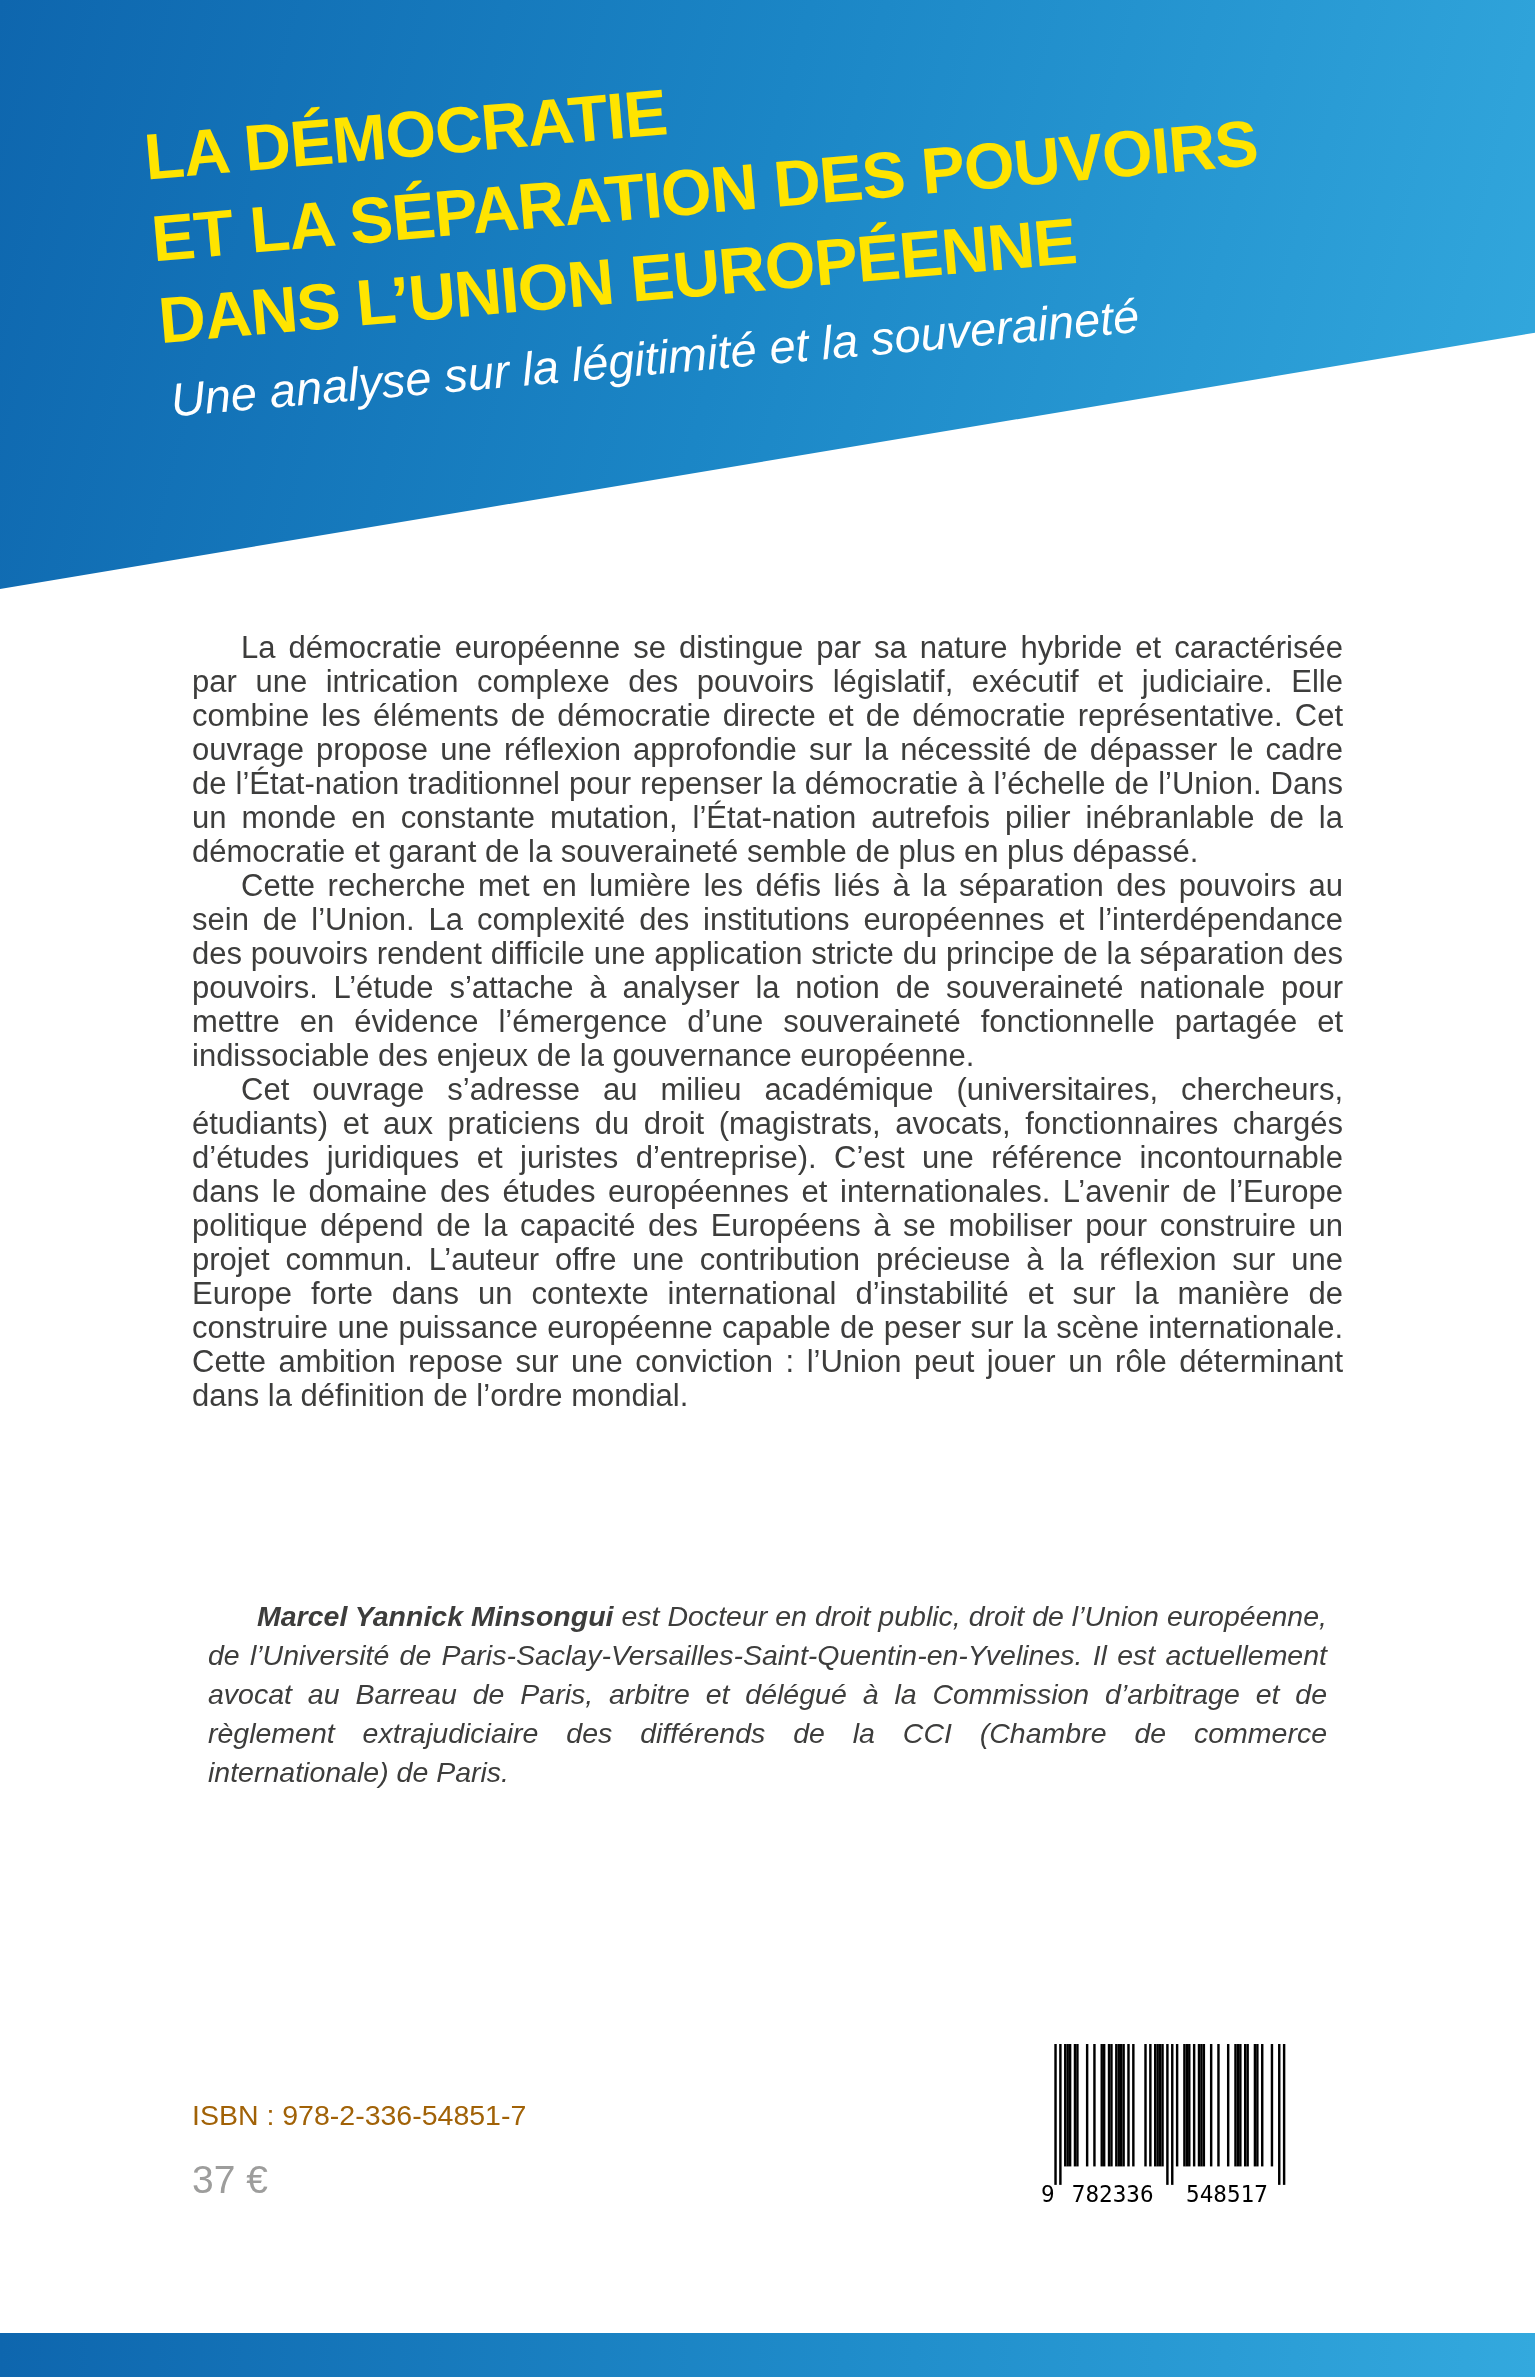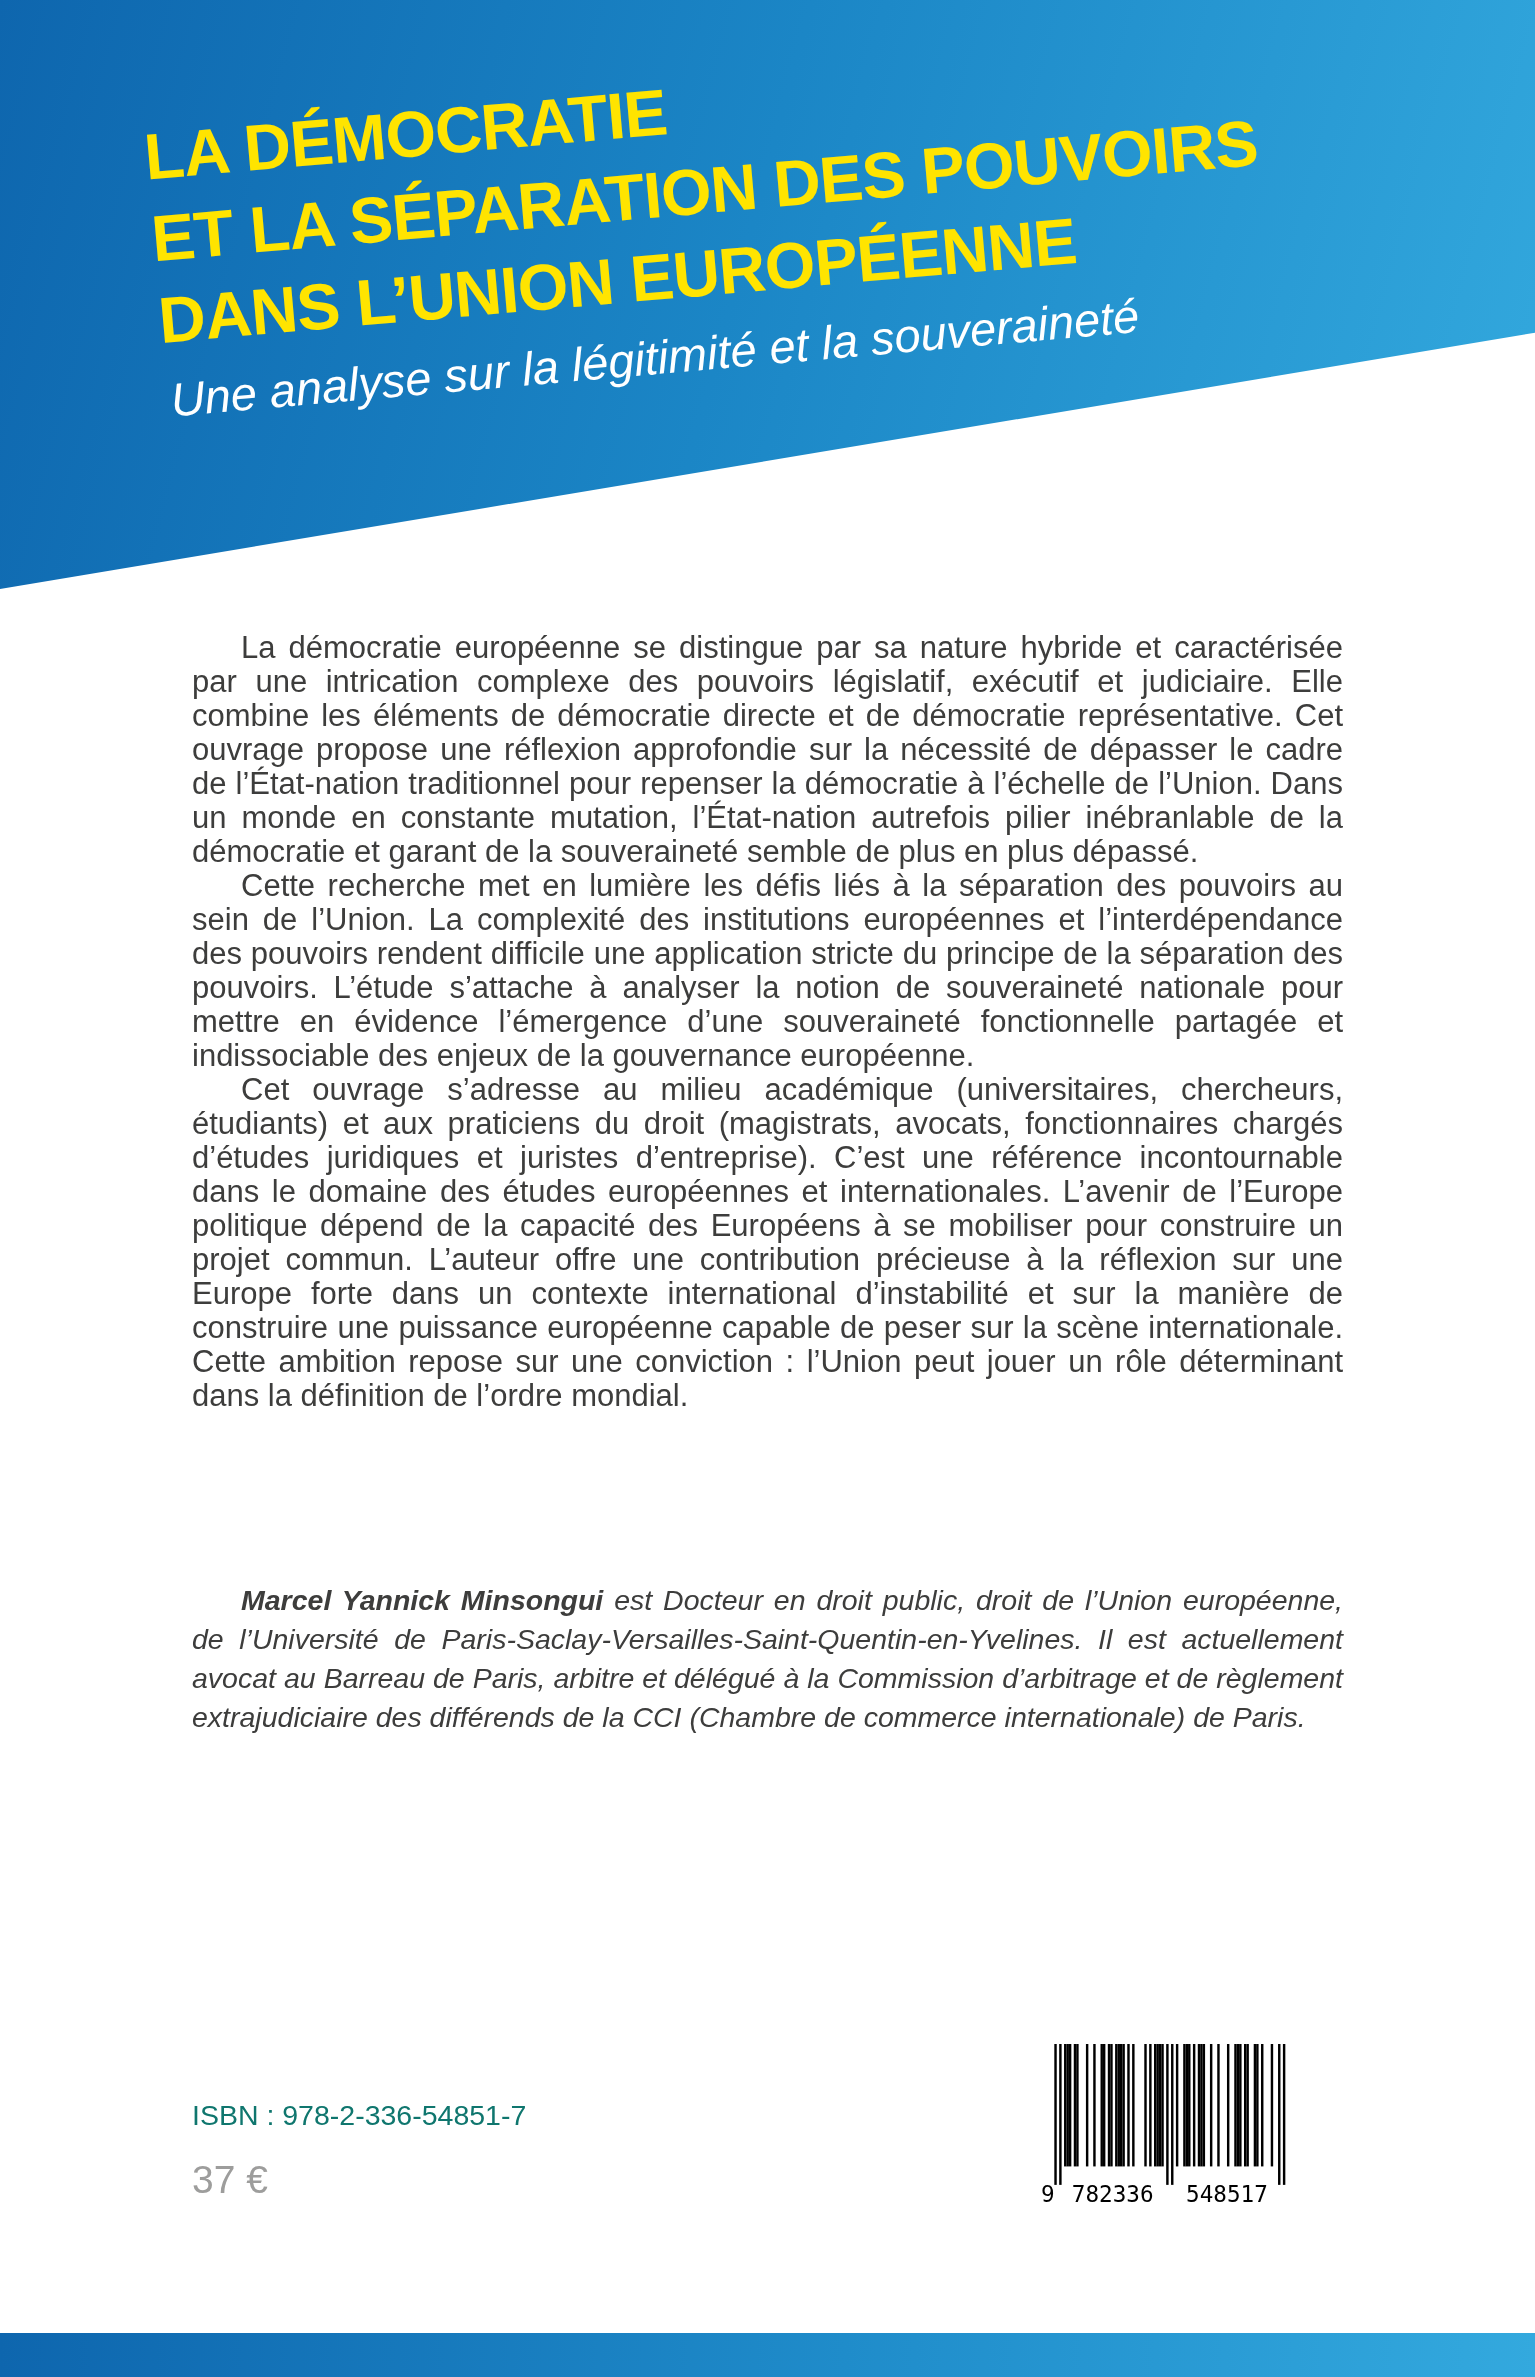--- a/index.html
+++ b/index.html
@@ -65,30 +65,30 @@
     position: absolute;
     left: 192px;
     top: 1581px;
     width: 1151px;
     font-size: 28.5px;
     line-height: 39px;
     font-style: italic;
     color: #3d3d3c;
     text-align: justify;
   }
-  .bio p { margin: 0; text-indent: 49px; }
+  .bio p { margin: 16px; text-indent: 49px; }
   .bio strong { font-weight: bold; }
 
   
   .isbn {
     position: absolute;
     left: 192px;
     top: 2099px;
     font-size: 28.5px;
-    color: #0f766e;
+    color: #a16207;
   }
   .price {
     position: absolute;
     left: 192px;
     top: 2158px;
     font-size: 39px;
     color: #9d9d9c;
   }
   .barcode {
     position: absolute;

